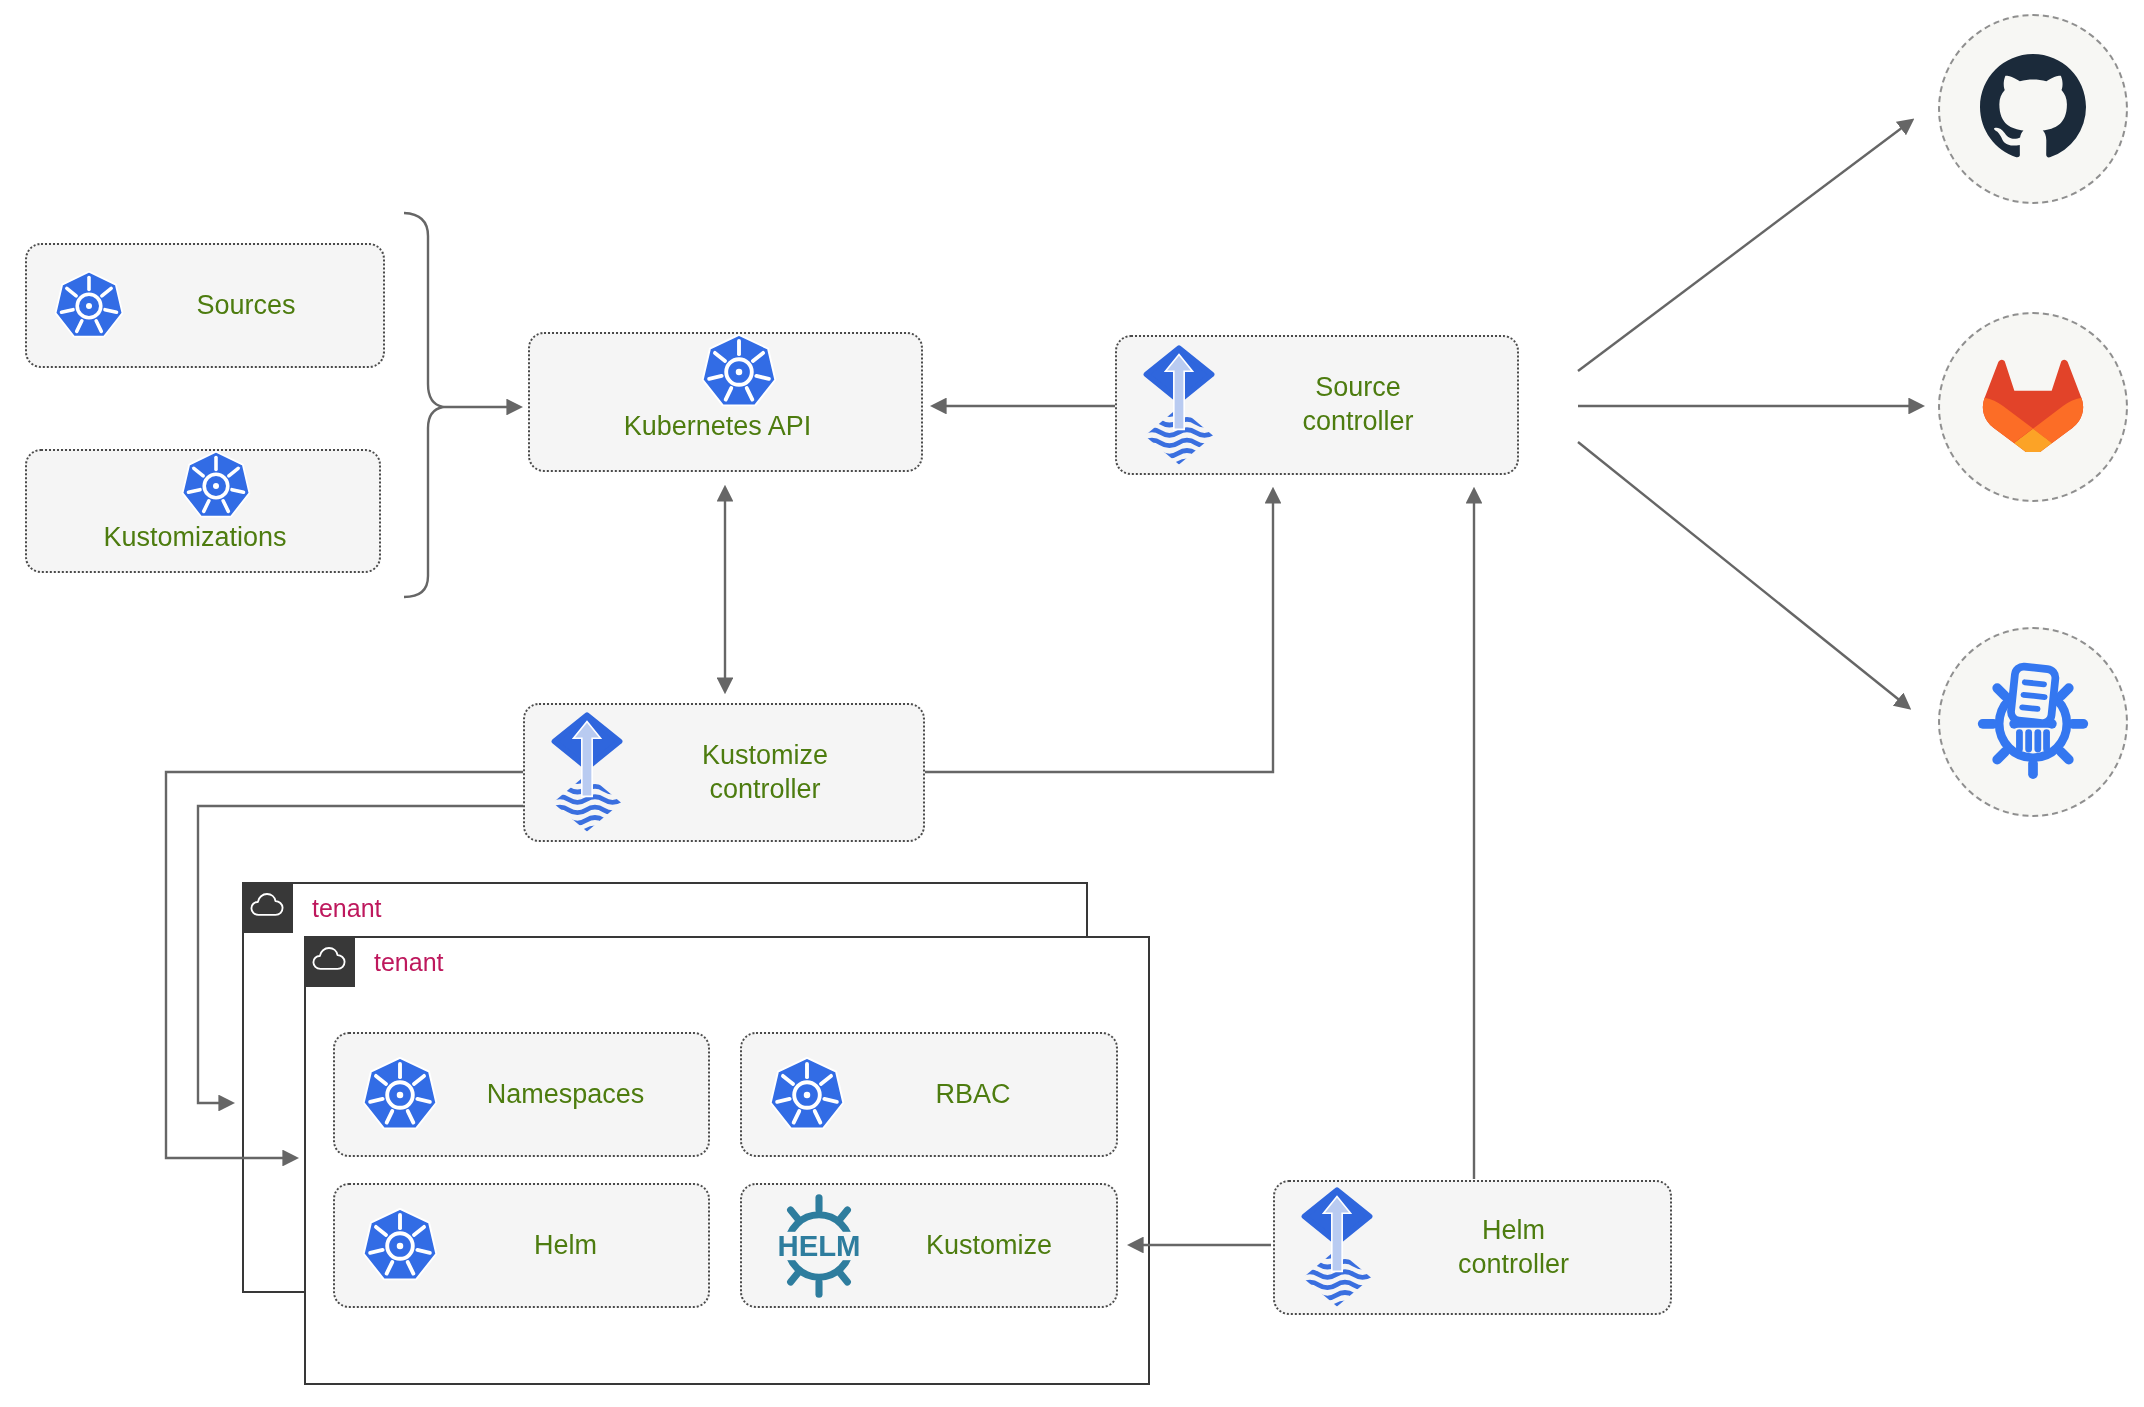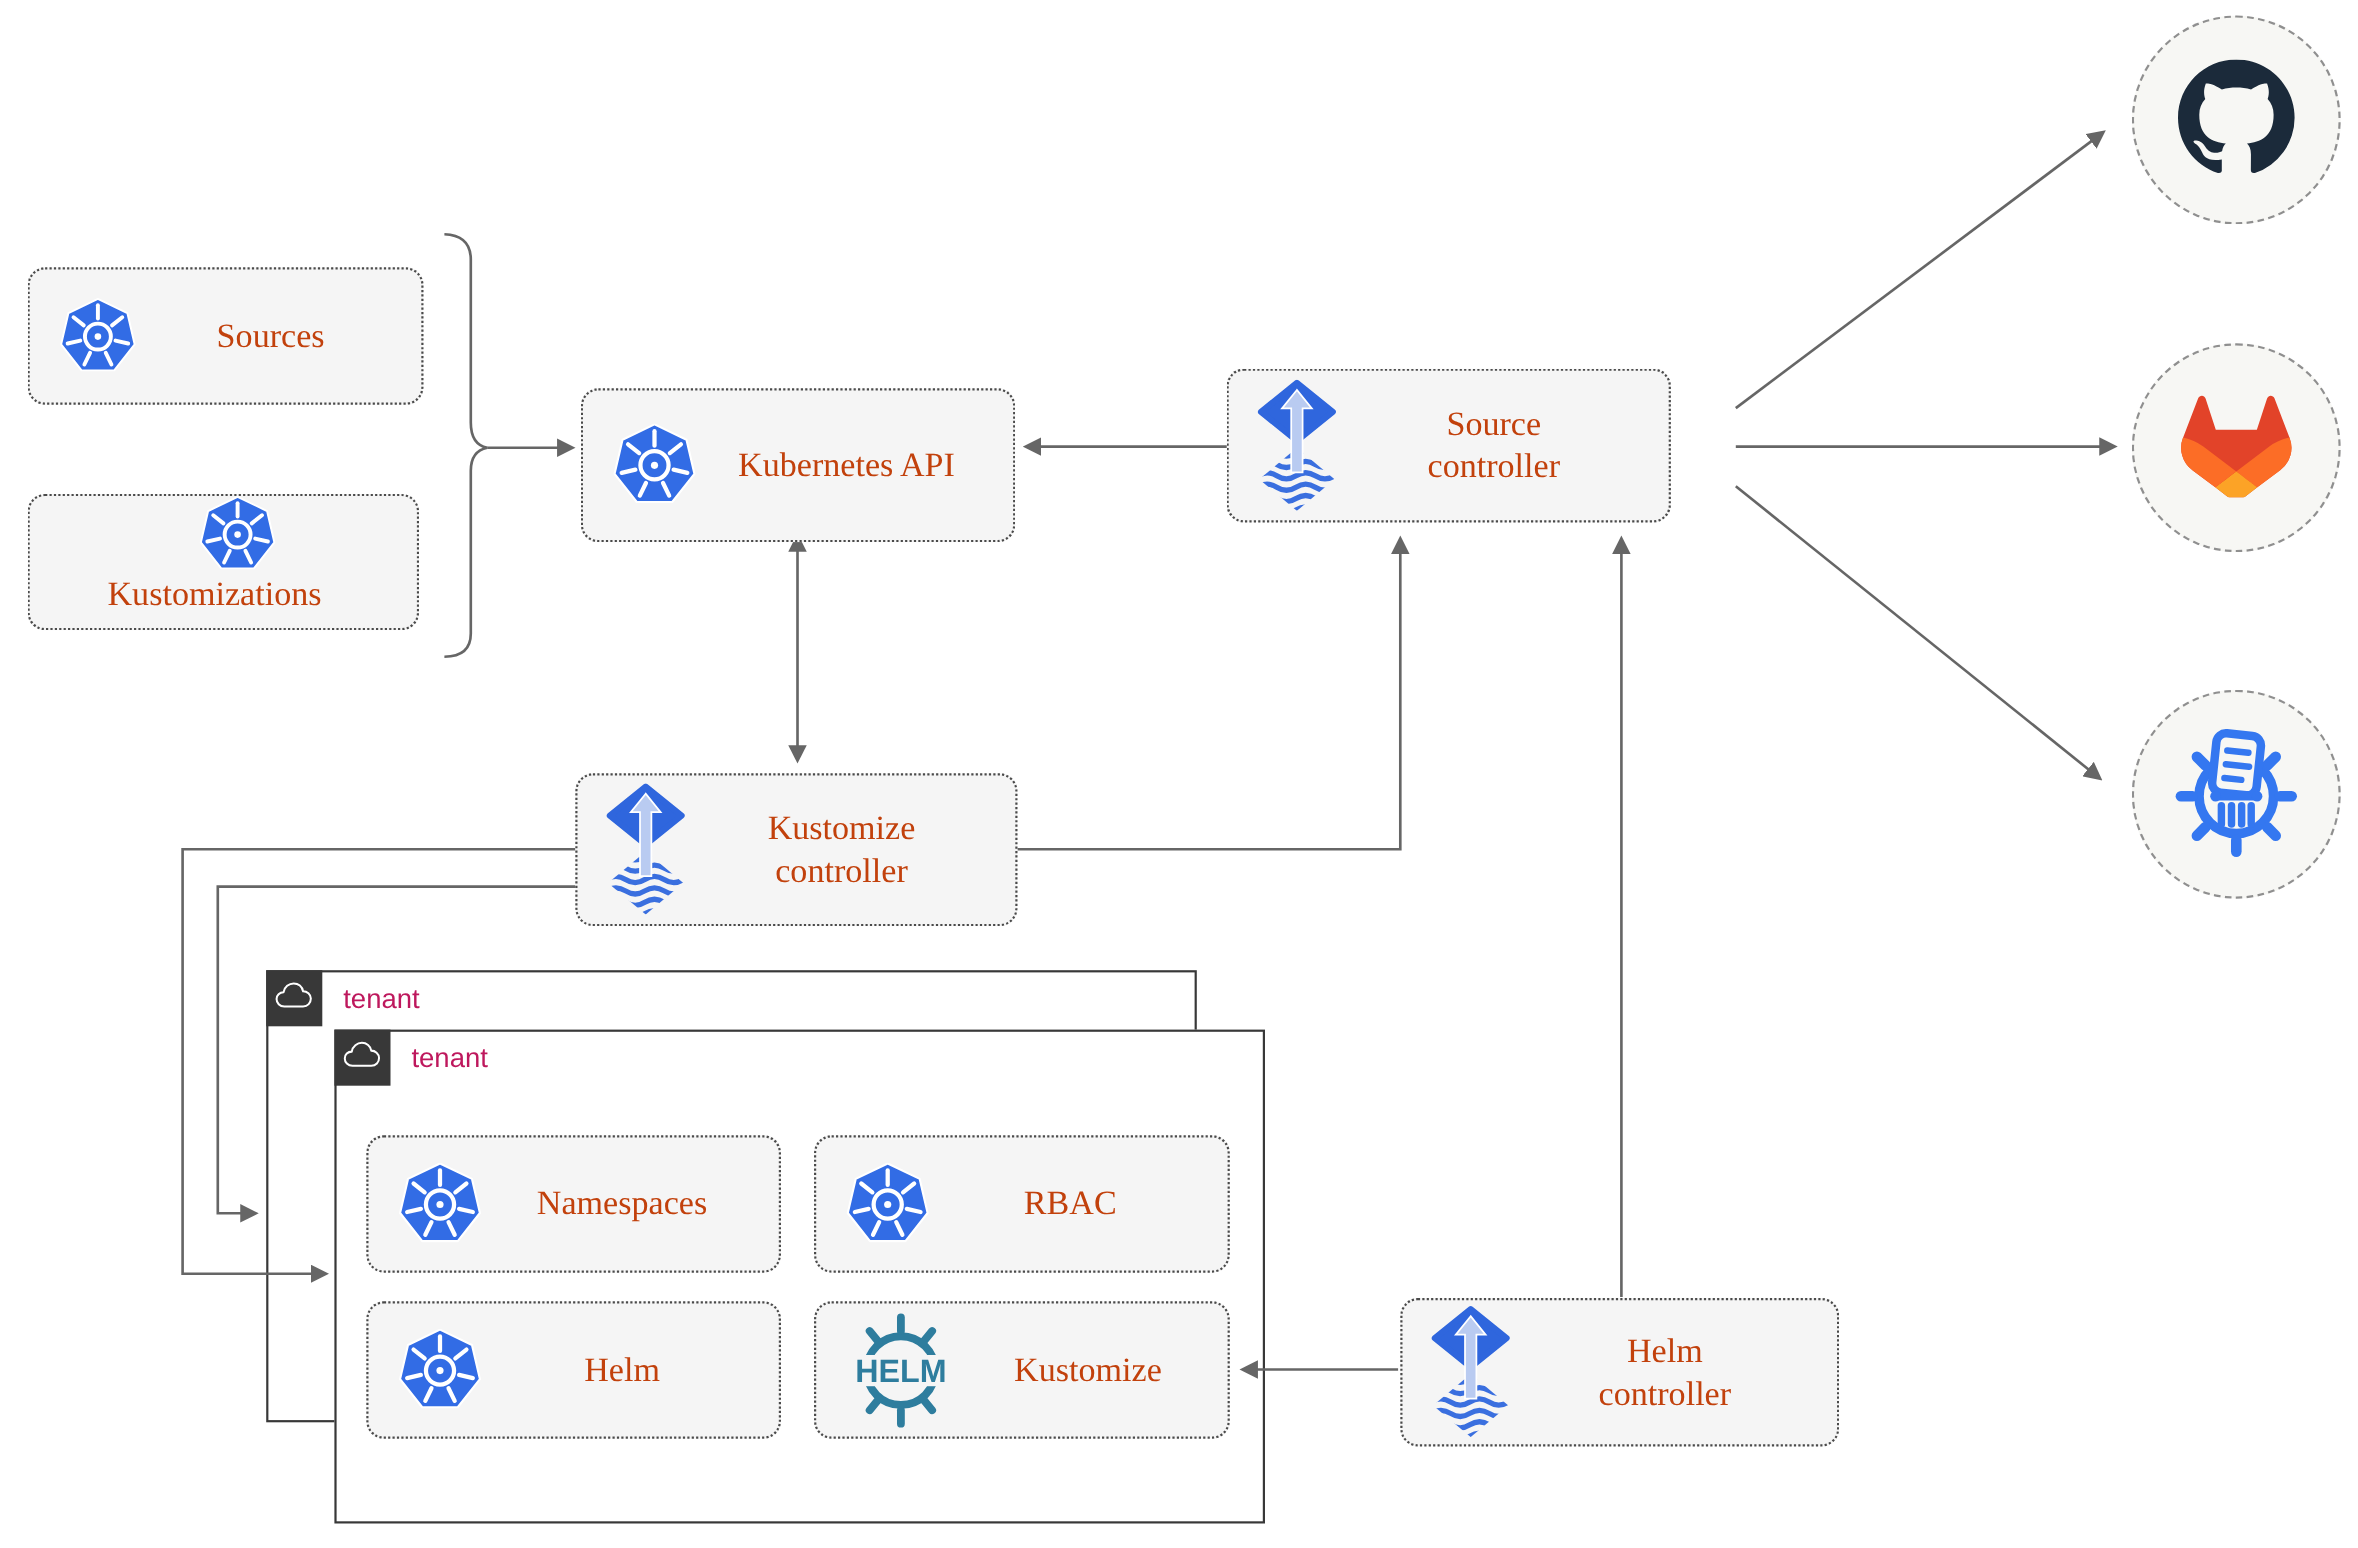--- a/index.html
+++ b/index.html
@@ -3,22 +3,22 @@
 <meta charset="utf-8">
 <style>
   html,body{margin:0;padding:0;background:#fff;}
   .canvas{position:relative;width:2144px;height:1407px;background:#ffffff;
           font-family:"Liberation Sans",sans-serif;overflow:hidden;}
 
   
   .node{position:absolute;background:#f5f5f5;border:2.5px dotted #4a4a4a;border-radius:16px;
         box-sizing:border-box;display:flex;align-items:center;}
   .node .icon{flex:0 0 auto;margin-left:26px;display:flex;align-items:center;justify-content:center;}
-  .node .lbl{flex:1;text-align:center;font-size:31px;color:#c2410c;white-space:pre-line;
-             line-height:1.25;padding-right:16px;font-family:Liberation Serif, serif;}
+  .node .lbl{flex:1;text-align:center;font-size:27px;color:#4d7c0f;white-space:pre-line;
+             line-height:1.25;padding-right:16px;}
 
   
   .remote{position:absolute;width:190px;height:190px;border-radius:50%;background:#f7f7f4;
           border:2.5px dashed #8f8f8f;box-sizing:border-box;display:flex;align-items:center;justify-content:center;}
 
   
   .tenant{position:absolute;background:#ffffff;border:2.5px solid #383838;box-sizing:border-box;}
   .tenant-header{position:absolute;top:-2.5px;left:-2.5px;width:51px;height:51px;background:#383838;
                  display:flex;align-items:center;justify-content:center;}
   .tenant-label{position:absolute;left:68px;top:0;height:48px;display:flex;align-items:center;
@@ -199,21 +199,21 @@
       <line x1="40" y1="69.7" x2="32.8" y2="84.5"></line>
       <line x1="27.6" y1="54.1" x2="11.5" y2="57.8"></line>
       <line x1="32" y1="34.7" x2="19" y2="24.4"></line>
     </g>
     <circle cx="50" cy="49" r="4.2" fill="#fff"></circle>
   </svg>
       </span>
     <span class="lbl">Kustomizations</span>
   </div>
 
-  <div class="node" style="left:528px;top:353px;width:395px;height:140px;">
+  <div class="node" style="left:528px;top:332px;width:395px;height:140px;flex-direction:column;">
     <span class="icon">
         <svg class="svg-k8s" viewBox="0 0 100 98">
     <polygon points="50,1 87.5,19 96.8,59 70.8,92 29.2,92 3.2,59 12.5,19" fill="#326ce5" stroke="#fff" stroke-width="2.5" stroke-linejoin="round"></polygon>
     <g stroke="#fff" fill="none" stroke-width="5" stroke-linecap="round">
       <circle cx="50" cy="49" r="16.5"></circle>
       <line x1="50" y1="26" x2="50" y2="9"></line>
       <line x1="68" y1="34.7" x2="81" y2="24.4"></line>
       <line x1="72.4" y1="54.1" x2="88.5" y2="57.8"></line>
       <line x1="60" y1="69.7" x2="67.2" y2="84.5"></line>
       <line x1="40" y1="69.7" x2="32.8" y2="84.5"></line>

